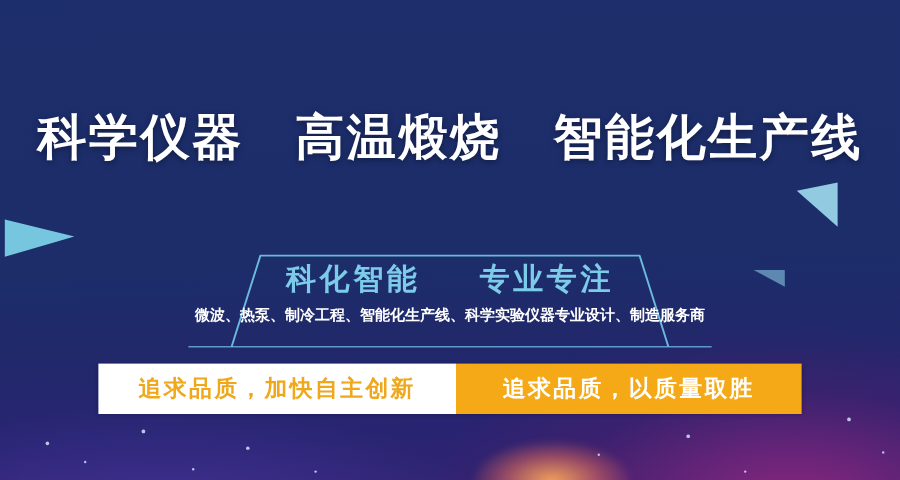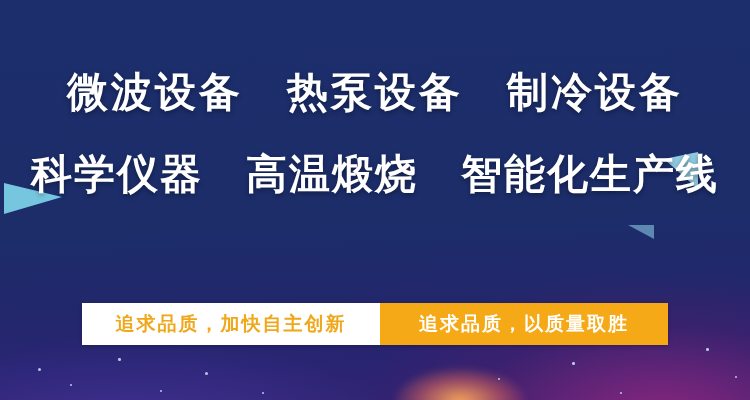--- a/index.html
+++ b/index.html
@@ -163,23 +163,34 @@
     <span class="dot" style="left:620px;top:392px;width:2px;height:2px;"></span>
     <span class="dot" style="left:706px;top:348px;width:2.5px;height:2.5px;"></span>
     <span class="dot" style="left:735px;top:376px;width:2px;height:2px;"></span>
 
     <span class="tri tri-left"></span>
     <span class="tri tri-right"></span>
     <span class="tri tri-right2"></span>
   </div>
 
   <div class="headline">
-    <span class="ln ln1">微波设备　热泵设备　制冷设备</span>
     <span class="ln ln2">科学仪器　高温煅烧　智能化生产线</span>
   </div>
 
+  <div class="trap">
+    <svg width="440" height="82" viewBox="0 0 440 82">
+      <path d="M 38 81 L 62 5 L 378 5 L 402 81" fill="none" stroke="#6fc2e4" stroke-width="1.6" stroke-linejoin="round" opacity="0.95"></path>
+      <path d="M 2 81 L 438 81" fill="none" stroke="#6fc2e4" stroke-width="1.3" opacity="0.75"></path>
+    </svg>
+    <div class="trap-main">
+      <span>科化智能</span>
+      <span class="gap"></span>
+      <span>专业专注</span>
+    </div>
+    <div class="trap-sub">微波、热泵、制冷工程、智能化生产线、科学实验仪器专业设计、制造服务商</div>
+  </div>
 
   <div class="ribbon">
     <div class="half left">追求品质，加快自主创新</div>
     <div class="half right">追求品质，以质量取胜</div>
   </div>
 
 </div>
 
 </body></html>

